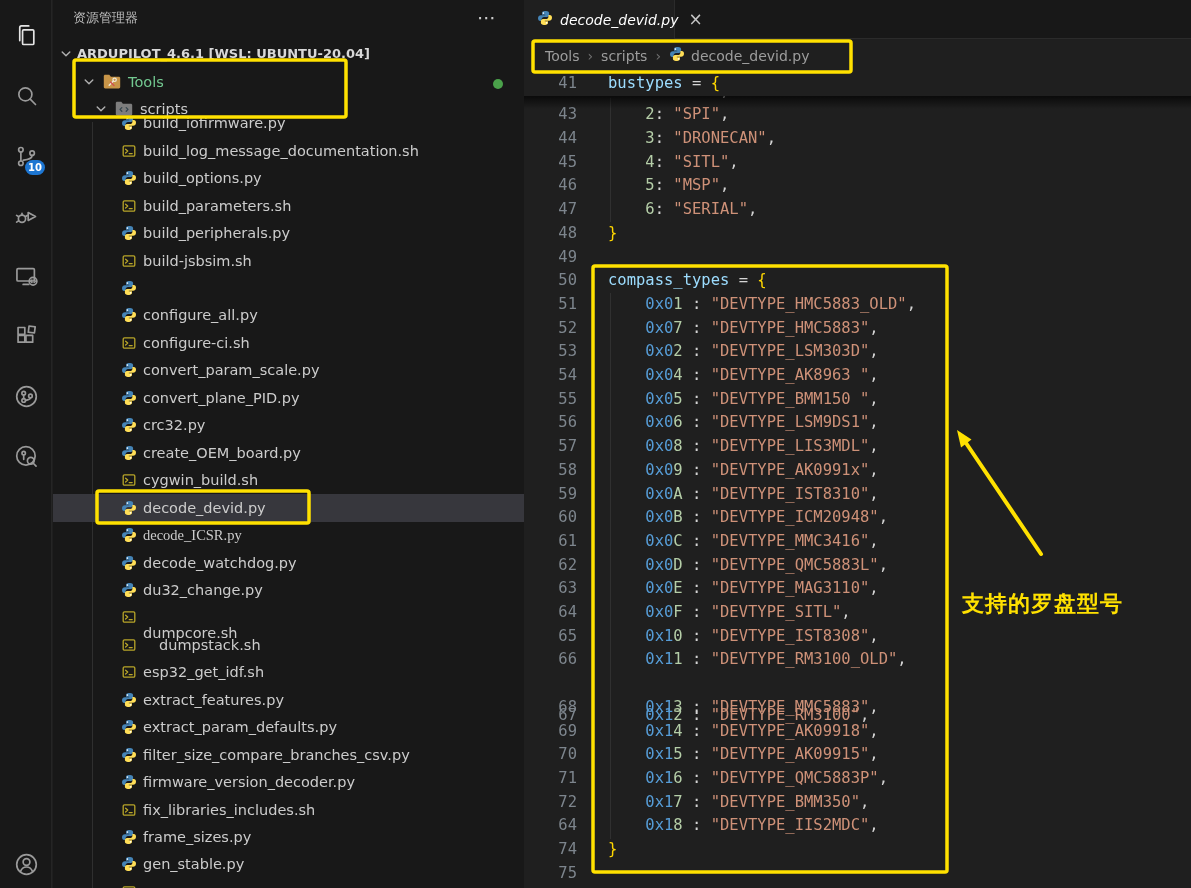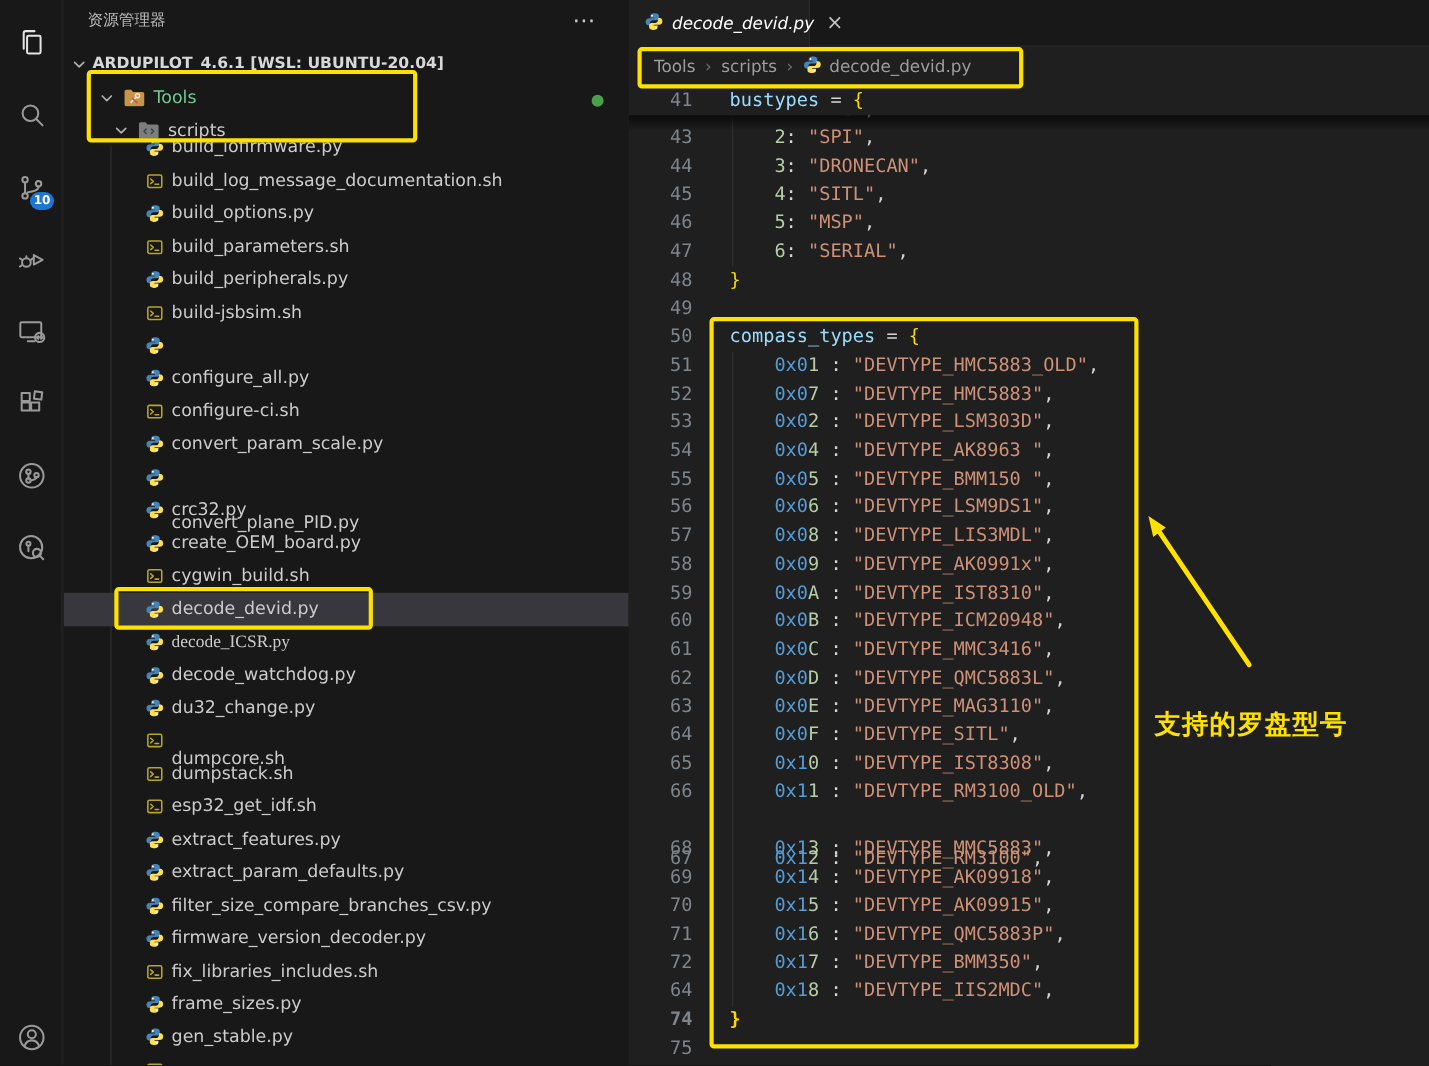--- a/index.html
+++ b/index.html
@@ -251,21 +251,21 @@
             </svg></span>
           <span class="flabel" style="left: 90px;">convert_param_scale.py</span>
         </div>
         <div class="tree-row" style="top: 383.8px;">
           <span class="ficon" style="left: 68px;"><svg width="16" height="16" viewBox="0 0 16 16">
               <path fill="#4584b6" d="M7.9 1.1C6.2 1.1 5 1.9 5 3.2v1.5h3.2v.6H3.9C2.3 5.3 1 6.4 1 8.3c0 1.6.8 2.7 2.2 2.7h1.4V9.3c0-1.3 1.1-2.4 2.4-2.4h3c1.2 0 2.1-1 2.1-2.1V3.2c0-1.3-1.3-2.1-3-2.1z"></path>
               <circle cx="6.4" cy="3.1" r=".8" fill="#fff"></circle>
               <path fill="#ffde57" d="M8.1 14.9c1.7 0 2.9-.8 2.9-2.1v-1.5H7.8v-.6h4.3c1.6 0 2.9-1.1 2.9-3 0-1.6-.8-2.7-2.2-2.7h-1.4v1.7c0 1.3-1.1 2.4-2.4 2.4h-3c-1.2 0-2.1 1-2.1 2.1v1.6c0 1.3 1.3 2.1 3 2.1z"></path>
               <circle cx="9.6" cy="12.9" r=".8" fill="#fff"></circle>
             </svg></span>
-          <span class="flabel" style="left: 90px; margin-top: 38px;">convert_plane_PID.py</span>
+          <span class="flabel" style="left: 90px;">convert_plane_PID.py</span>
         </div>
         <div class="tree-row" style="top: 411.25px;">
           <span class="ficon" style="left: 68px;"><svg width="16" height="16" viewBox="0 0 16 16">
               <path fill="#4584b6" d="M7.9 1.1C6.2 1.1 5 1.9 5 3.2v1.5h3.2v.6H3.9C2.3 5.3 1 6.4 1 8.3c0 1.6.8 2.7 2.2 2.7h1.4V9.3c0-1.3 1.1-2.4 2.4-2.4h3c1.2 0 2.1-1 2.1-2.1V3.2c0-1.3-1.3-2.1-3-2.1z"></path>
               <circle cx="6.4" cy="3.1" r=".8" fill="#fff"></circle>
               <path fill="#ffde57" d="M8.1 14.9c1.7 0 2.9-.8 2.9-2.1v-1.5H7.8v-.6h4.3c1.6 0 2.9-1.1 2.9-3 0-1.6-.8-2.7-2.2-2.7h-1.4v1.7c0 1.3-1.1 2.4-2.4 2.4h-3c-1.2 0-2.1 1-2.1 2.1v1.6c0 1.3 1.3 2.1 3 2.1z"></path>
               <circle cx="9.6" cy="12.9" r=".8" fill="#fff"></circle>
             </svg></span>
           <span class="flabel" style="left: 90px;">crc32.py</span>
         </div>
@@ -326,21 +326,21 @@
               <rect x="2.2" y="2.8" width="11.6" height="10.4" rx="1.3" fill="none" stroke="#b8a528" stroke-width="1.3"></rect>
               <path d="M4.6 6.2l2.1 1.9-2.1 1.9M8.2 10.6h3" fill="none" stroke="#b8a528" stroke-width="1.3" stroke-linecap="round" stroke-linejoin="round"></path>
             </svg></span>
           <span class="flabel" style="left: 90px; margin-top: 16px;">dumpcore.sh</span>
         </div>
         <div class="tree-row" style="top: 630.85px;">
           <span class="ficon" style="left: 68px;"><svg width="16" height="16" viewBox="0 0 16 16">
               <rect x="2.2" y="2.8" width="11.6" height="10.4" rx="1.3" fill="none" stroke="#b8a528" stroke-width="1.3"></rect>
               <path d="M4.6 6.2l2.1 1.9-2.1 1.9M8.2 10.6h3" fill="none" stroke="#b8a528" stroke-width="1.3" stroke-linecap="round" stroke-linejoin="round"></path>
             </svg></span>
-          <span class="flabel" style="left: 90px;">dumpstack.sh</span>
+          <span class="flabel" style="left: 106px;">dumpstack.sh</span>
         </div>
         <div class="tree-row" style="top: 658.3px;">
           <span class="ficon" style="left: 68px;"><svg width="16" height="16" viewBox="0 0 16 16">
               <rect x="2.2" y="2.8" width="11.6" height="10.4" rx="1.3" fill="none" stroke="#b8a528" stroke-width="1.3"></rect>
               <path d="M4.6 6.2l2.1 1.9-2.1 1.9M8.2 10.6h3" fill="none" stroke="#b8a528" stroke-width="1.3" stroke-linecap="round" stroke-linejoin="round"></path>
             </svg></span>
           <span class="flabel" style="left: 90px;">esp32_get_idf.sh</span>
         </div>
         <div class="tree-row" style="top: 685.75px;">
           <span class="ficon" style="left: 68px;"><svg width="16" height="16" viewBox="0 0 16 16">
@@ -467,21 +467,21 @@
         <div class="code-line" style="top: 601.05px;"><span class="gutter">64</span><span class="codetxt"><span class="tk-o">    </span><span class="tk-h">0x0</span><span class="tk-n">F</span><span class="tk-o"> : </span><span class="tk-s">"DEVTYPE_SITL"</span><span class="tk-o">,</span></span></div>
         <div class="code-line" style="top: 624.75px;"><span class="gutter">65</span><span class="codetxt"><span class="tk-o">    </span><span class="tk-h">0x1</span><span class="tk-n">0</span><span class="tk-o"> : </span><span class="tk-s">"DEVTYPE_IST8308"</span><span class="tk-o">,</span></span></div>
         <div class="code-line" style="top: 648.45px;"><span class="gutter">66</span><span class="codetxt"><span class="tk-o">    </span><span class="tk-h">0x1</span><span class="tk-n">1</span><span class="tk-o"> : </span><span class="tk-s">"DEVTYPE_RM3100_OLD"</span><span class="tk-o">,</span></span></div>
         <div class="code-line" style="top: 704px;"><span class="gutter">67</span><span class="codetxt"><span class="tk-o">    </span><span class="tk-h">0x1</span><span class="tk-n">2</span><span class="tk-o"> : </span><span class="tk-s">"DEVTYPE_RM3100"</span><span class="tk-o">,</span></span></div>
         <div class="code-line" style="top: 695.85px;"><span class="gutter">68</span><span class="codetxt"><span class="tk-o">    </span><span class="tk-h">0x1</span><span class="tk-n">3</span><span class="tk-o"> : </span><span class="tk-s">"DEVTYPE_MMC5883"</span><span class="tk-o">,</span></span></div>
         <div class="code-line" style="top: 719.55px;"><span class="gutter">69</span><span class="codetxt"><span class="tk-o">    </span><span class="tk-h">0x1</span><span class="tk-n">4</span><span class="tk-o"> : </span><span class="tk-s">"DEVTYPE_AK09918"</span><span class="tk-o">,</span></span></div>
         <div class="code-line" style="top: 743.25px;"><span class="gutter">70</span><span class="codetxt"><span class="tk-o">    </span><span class="tk-h">0x1</span><span class="tk-n">5</span><span class="tk-o"> : </span><span class="tk-s">"DEVTYPE_AK09915"</span><span class="tk-o">,</span></span></div>
         <div class="code-line" style="top: 766.95px;"><span class="gutter">71</span><span class="codetxt"><span class="tk-o">    </span><span class="tk-h">0x1</span><span class="tk-n">6</span><span class="tk-o"> : </span><span class="tk-s">"DEVTYPE_QMC5883P"</span><span class="tk-o">,</span></span></div>
         <div class="code-line" style="top: 790.65px;"><span class="gutter">72</span><span class="codetxt"><span class="tk-o">    </span><span class="tk-h">0x1</span><span class="tk-n">7</span><span class="tk-o"> : </span><span class="tk-s">"DEVTYPE_BMM350"</span><span class="tk-o">,</span></span></div>
         <div class="code-line" style="top: 814.35px;"><span class="gutter">64</span><span class="codetxt"><span class="tk-o">    </span><span class="tk-h">0x1</span><span class="tk-n">8</span><span class="tk-o"> : </span><span class="tk-s">"DEVTYPE_IIS2MDC"</span><span class="tk-o">,</span></span></div>
-        <div class="code-line" style="top: 838.05px; font-weight: bold;"><span class="gutter">74</span><span class="codetxt"><span class="tk-b">}</span></span></div>
+        <div class="code-line" style="top: 838.05px;"><span class="gutter">74</span><span class="codetxt"><span class="tk-b">}</span></span></div>
         <div class="code-line" style="top: 861.75px;"><span class="gutter">75</span><span class="codetxt"></span></div>
       </div>
     <div class="indent-guide" style="top:98px;height:124px"></div>
     <div class="indent-guide" style="top:293px;height:546px"></div>
     <div class="sticky code-line" id="stickyline"><span class="gutter">41</span><span class="codetxt"><span class="tk-v">bustypes</span><span class="tk-o"> = </span><span class="tk-b">{</span></span></div>
     <div class="scroll-shadow"></div>
   </div>
 
   <svg class="anno-svg" id="annosvg">
       <rect x="74" y="60" width="272" height="57" rx="2" fill="none" stroke="#ffe100" stroke-width="3.5"></rect>

